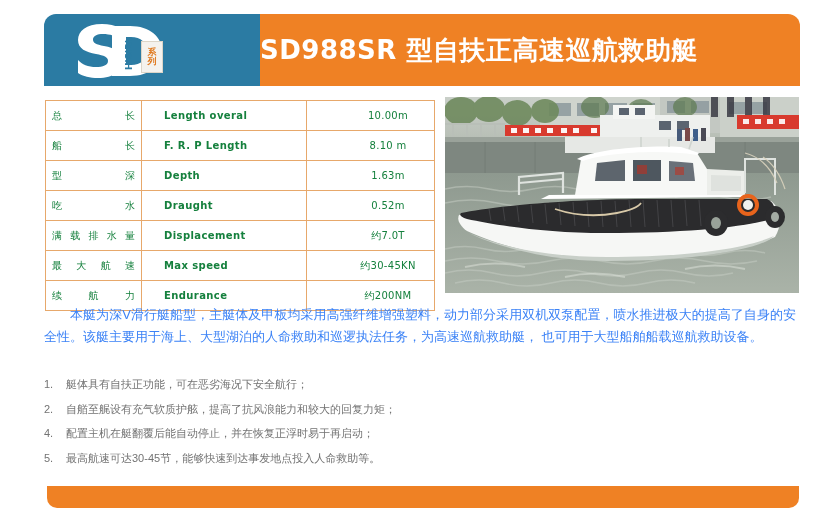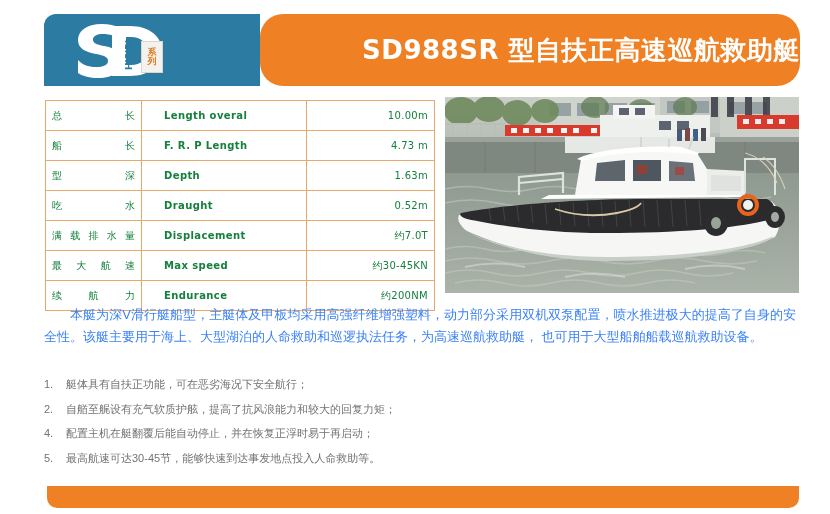--- a/index.html
+++ b/index.html
@@ -33,23 +33,22 @@
     line-height:1.0;
   }
   .logo-stamp span{
     font-size:9px;color:#e07a20;font-weight:bold;
     font-family:"DejaVu Sans","Liberation Sans",sans-serif;
   }
   .header-title{
     position:absolute;left:216px;top:0;width:540px;height:72px;
     background:#ef8124;
     border-top-right-radius:12px;
-    display:flex;align-items:center;justify-content:flex-end;
+    display:flex;align-items:center;justify-content:flex-start;
     box-sizing:border-box;
-    border-radius:23px;
   }
   .header-title .t{
     color:#ffffff;font-size:26px;font-weight:bold;letter-spacing:0.5px;
     white-space:nowrap;
     font-family:"DejaVu Sans","Liberation Sans",sans-serif;
   }
 
   
   .spec{
     position:absolute;left:45px;top:100px;width:389px;
@@ -63,21 +62,21 @@
     padding:0 6px;
     background:#ffffff;
     box-sizing:border-box;
   }
   .spec td.cn{
     width:96px;text-align:center;
     letter-spacing:0px;
   }
   .spec td.cn span{display:inline-block;width:100%;text-align:justify;text-align-last:justify;}
   .spec td.en{width:165px;text-align:left;padding-left:22px;letter-spacing:0.4px;font-weight:bold;}
-  .spec td.val{width:128px;text-align:right;padding-left:41px;letter-spacing:0.3px;}
+  .spec td.val{width:128px;text-align:center;padding-left:41px;letter-spacing:0.3px;}
 
   
   .photo{
     position:absolute;left:445px;top:97px;width:354px;height:196px;
     overflow:hidden;background:#9aa49c;
   }
   .photo svg{display:block;}
 
   
   .para{
@@ -138,21 +137,21 @@
   <table class="spec">
     <tbody>
       <tr>
         <td class="cn"><span>总长</span></td>
         <td class="en">Length overal</td>
         <td class="val">10.00m</td>
       </tr>
       <tr>
         <td class="cn"><span>船长</span></td>
         <td class="en">F. R. P Length</td>
-        <td class="val">4.73 m</td>
+        <td class="val">8.10 m</td>
       </tr>
       <tr>
         <td class="cn"><span>型深</span></td>
         <td class="en">Depth</td>
         <td class="val">1.63m</td>
       </tr>
       <tr>
         <td class="cn"><span>吃水</span></td>
         <td class="en">Draught</td>
         <td class="val">0.52m</td>

